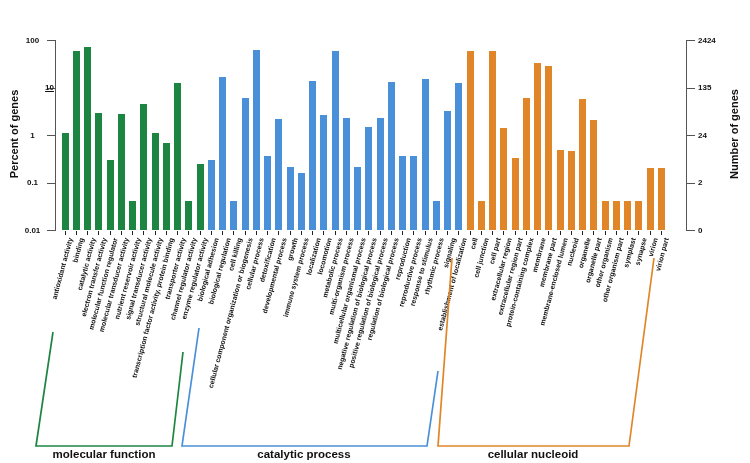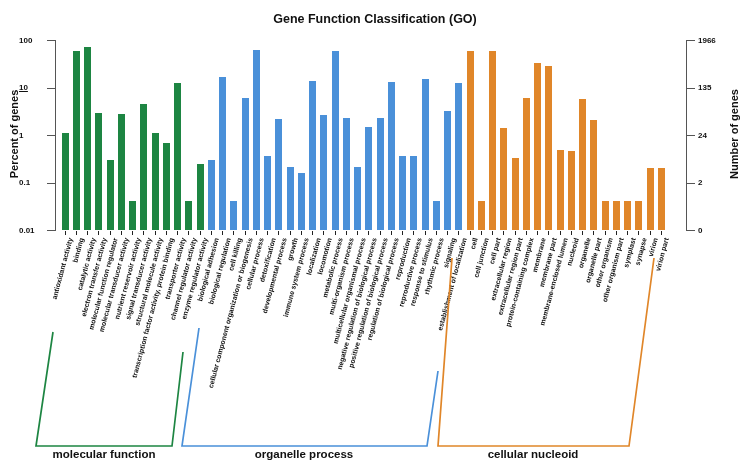--- a/index.html
+++ b/index.html
@@ -2,59 +2,58 @@
 <html><head>
 <meta charset="utf-8">
 <style>
   html,body{margin:0;padding:0;background:#fff;}
   #stage{position:relative;width:750px;height:463px;background:#fff;overflow:hidden;
          font-family:"Liberation Sans",sans-serif;}
   .title{position:absolute;top:12px;left:0;width:750px;text-align:center;
          font-size:12.5px;font-weight:bold;color:#111;}
   .axis-line{position:absolute;background:#555;}
   .ytick{position:absolute;height:1px;background:#555;}
-  .ytl{position:absolute;width:27px;text-align:left;font-size:8px;font-weight:bold;color:#111;}
+  .ytl{position:absolute;width:27px;text-align:center;font-size:8px;font-weight:bold;color:#111;}
   .ytr{position:absolute;width:34px;text-align:left;font-size:8px;font-weight:bold;color:#111;}
   .yaxis-title{position:absolute;width:140px;text-align:center;font-size:11px;font-weight:bold;
                color:#111;transform:rotate(-90deg);}
   .bar{position:absolute;}
   .xtick{position:absolute;width:1px;height:4px;background:#222;}
   .xlabel{position:absolute;width:200px;text-align:right;font-size:7px;font-weight:bold;
           color:#111;white-space:nowrap;line-height:7px;transform:rotate(-75deg);
           transform-origin:100% 0;}
   .grouplabel{position:absolute;width:220px;text-align:center;font-size:11.5px;
               font-weight:bold;color:#111;}
   #brackets{position:absolute;left:0;top:0;pointer-events:none;}
 </style>
 </head>
 <body>
 
 <div id="stage">
-  <div class="title">Gene Function Classification (GO)</div>
 
   <div class="axis-line" style="left:55px;top:40px;width:1px;height:191px;"></div>
 
   <div class="axis-line" style="left:686px;top:40px;width:1px;height:191px;"></div>
 
   <div class="yaxis-title" style="left:-56px;top:128px;">Percent of genes</div>
   <div class="yaxis-title" style="left:664px;top:128px;">Number of genes</div>
 
   <div id="plot">
       <div class="ytick" style="left: 47px; top: 40px; width: 8px;"></div>
       <div class="ytl" style="left: 19px; top: 35.5px;">100</div>
       <div class="ytick" style="left: 47px; top: 87.5px; width: 8px;"></div>
-      <div class="ytl" style="left: 19px; top: 83px; text-decoration: underline;">10</div>
+      <div class="ytl" style="left: 36px; top: 83px; text-decoration: underline;">10</div>
       <div class="ytick" style="left: 47px; top: 135px; width: 8px;"></div>
       <div class="ytl" style="left: 19px; top: 130.5px;">1</div>
       <div class="ytick" style="left: 47px; top: 182.5px; width: 8px;"></div>
       <div class="ytl" style="left: 19px; top: 178px;">0.1</div>
       <div class="ytick" style="left: 47px; top: 230px; width: 8px;"></div>
       <div class="ytl" style="left: 19px; top: 225.5px;">0.01</div>
       <div class="ytick" style="left: 687px; top: 40px; width: 8px;"></div>
-      <div class="ytr" style="left: 698px; top: 35.5px;">1966</div>
+      <div class="ytr" style="left: 698px; top: 35.5px;">2424</div>
       <div class="ytick" style="left: 687px; top: 87.5px; width: 8px;"></div>
       <div class="ytr" style="left: 698px; top: 83px;">135</div>
       <div class="ytick" style="left: 687px; top: 135px; width: 8px;"></div>
       <div class="ytr" style="left: 698px; top: 130.5px;">24</div>
       <div class="ytick" style="left: 687px; top: 182.5px; width: 8px;"></div>
       <div class="ytr" style="left: 698px; top: 178px;">2</div>
       <div class="ytick" style="left: 687px; top: 230px; width: 8px;"></div>
       <div class="ytr" style="left: 698px; top: 225.5px;">0</div>
       <div class="bar" title="antioxidant activity" style="left: 61.5px; top: 133.034px; width: 7px; height: 96.9662px; background: rgb(29, 133, 66);"></div>
       <div class="xtick" style="left: 64.5px; top: 231px;"></div>
@@ -212,21 +211,21 @@
       <div class="bar" title="synapse" style="left: 635.25px; top: 201.402px; width: 7px; height: 28.5978px; background: rgb(224, 134, 41);"></div>
       <div class="xtick" style="left: 638.25px; top: 231px;"></div>
       <div class="xlabel" style="left: 440.75px; top: 237px;">synapse</div>
       <div class="bar" title="virion" style="left: 646.5px; top: 168.201px; width: 7px; height: 61.7989px; background: rgb(224, 134, 41);"></div>
       <div class="xtick" style="left: 649.5px; top: 231px;"></div>
       <div class="xlabel" style="left: 452px; top: 237px;">virion</div>
       <div class="bar" title="virion part" style="left: 657.75px; top: 168.201px; width: 7px; height: 61.7989px; background: rgb(224, 134, 41);"></div>
       <div class="xtick" style="left: 660.75px; top: 231px;"></div>
       <div class="xlabel" style="left: 463.25px; top: 237px;">virion part</div>
       <div class="grouplabel" style="left: -6px; top: 448px;">molecular function</div>
-      <div class="grouplabel" style="left: 194px; top: 448px;">organelle process</div>
+      <div class="grouplabel" style="left: 194px; top: 448px;">catalytic process</div>
       <div class="grouplabel" style="left: 423px; top: 448px;">cellular nucleoid</div>
     </div>
 
   <svg id="brackets" width="750" height="463">
       <polyline points="53,332 36,446 172,446 183,352" fill="none" stroke="#1d8542" stroke-width="1.7"></polyline>
       <polyline points="199,328 182,446 427,446 438,371" fill="none" stroke="#4a90d9" stroke-width="1.7"></polyline>
       <polyline points="452,258 438,446 629,446 654,258" fill="none" stroke="#e08629" stroke-width="1.7"></polyline>
     </svg>
 </div>
 

